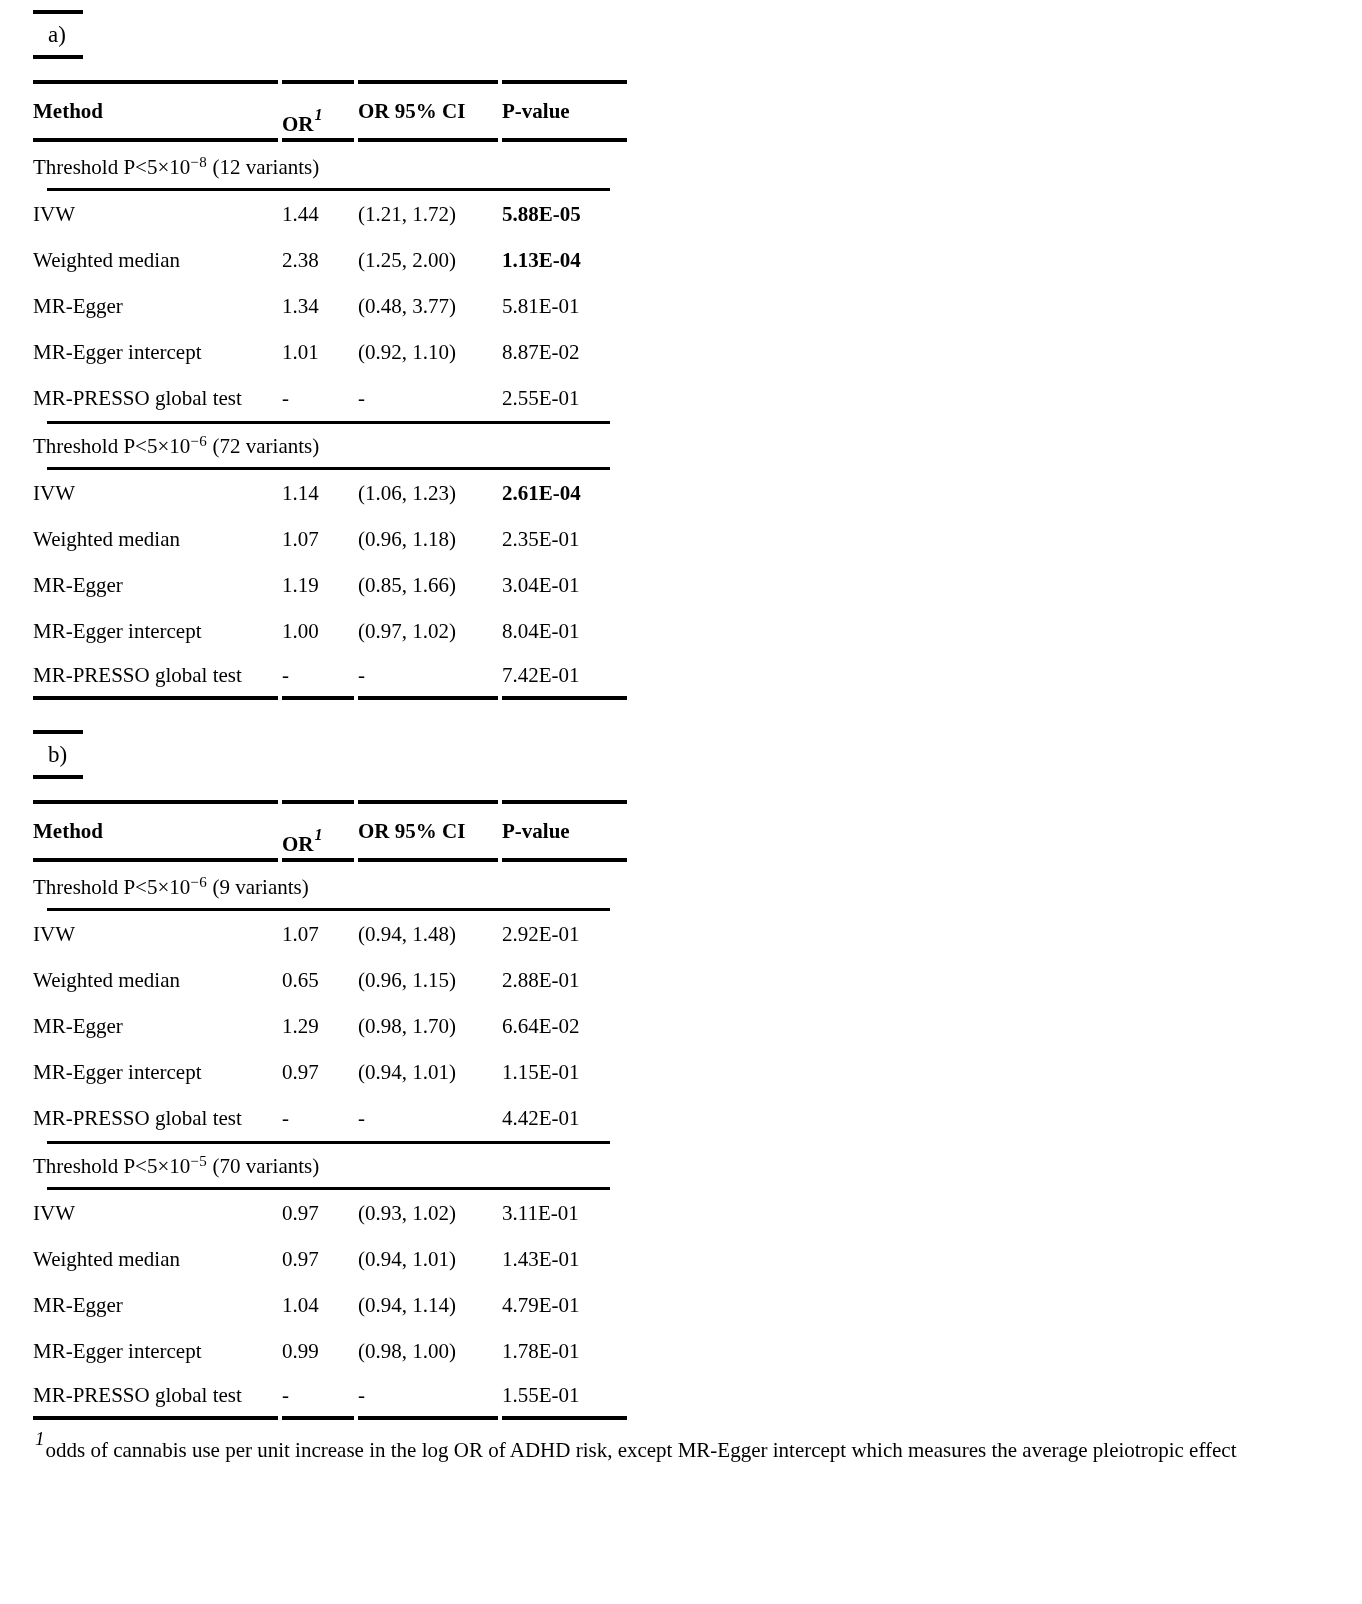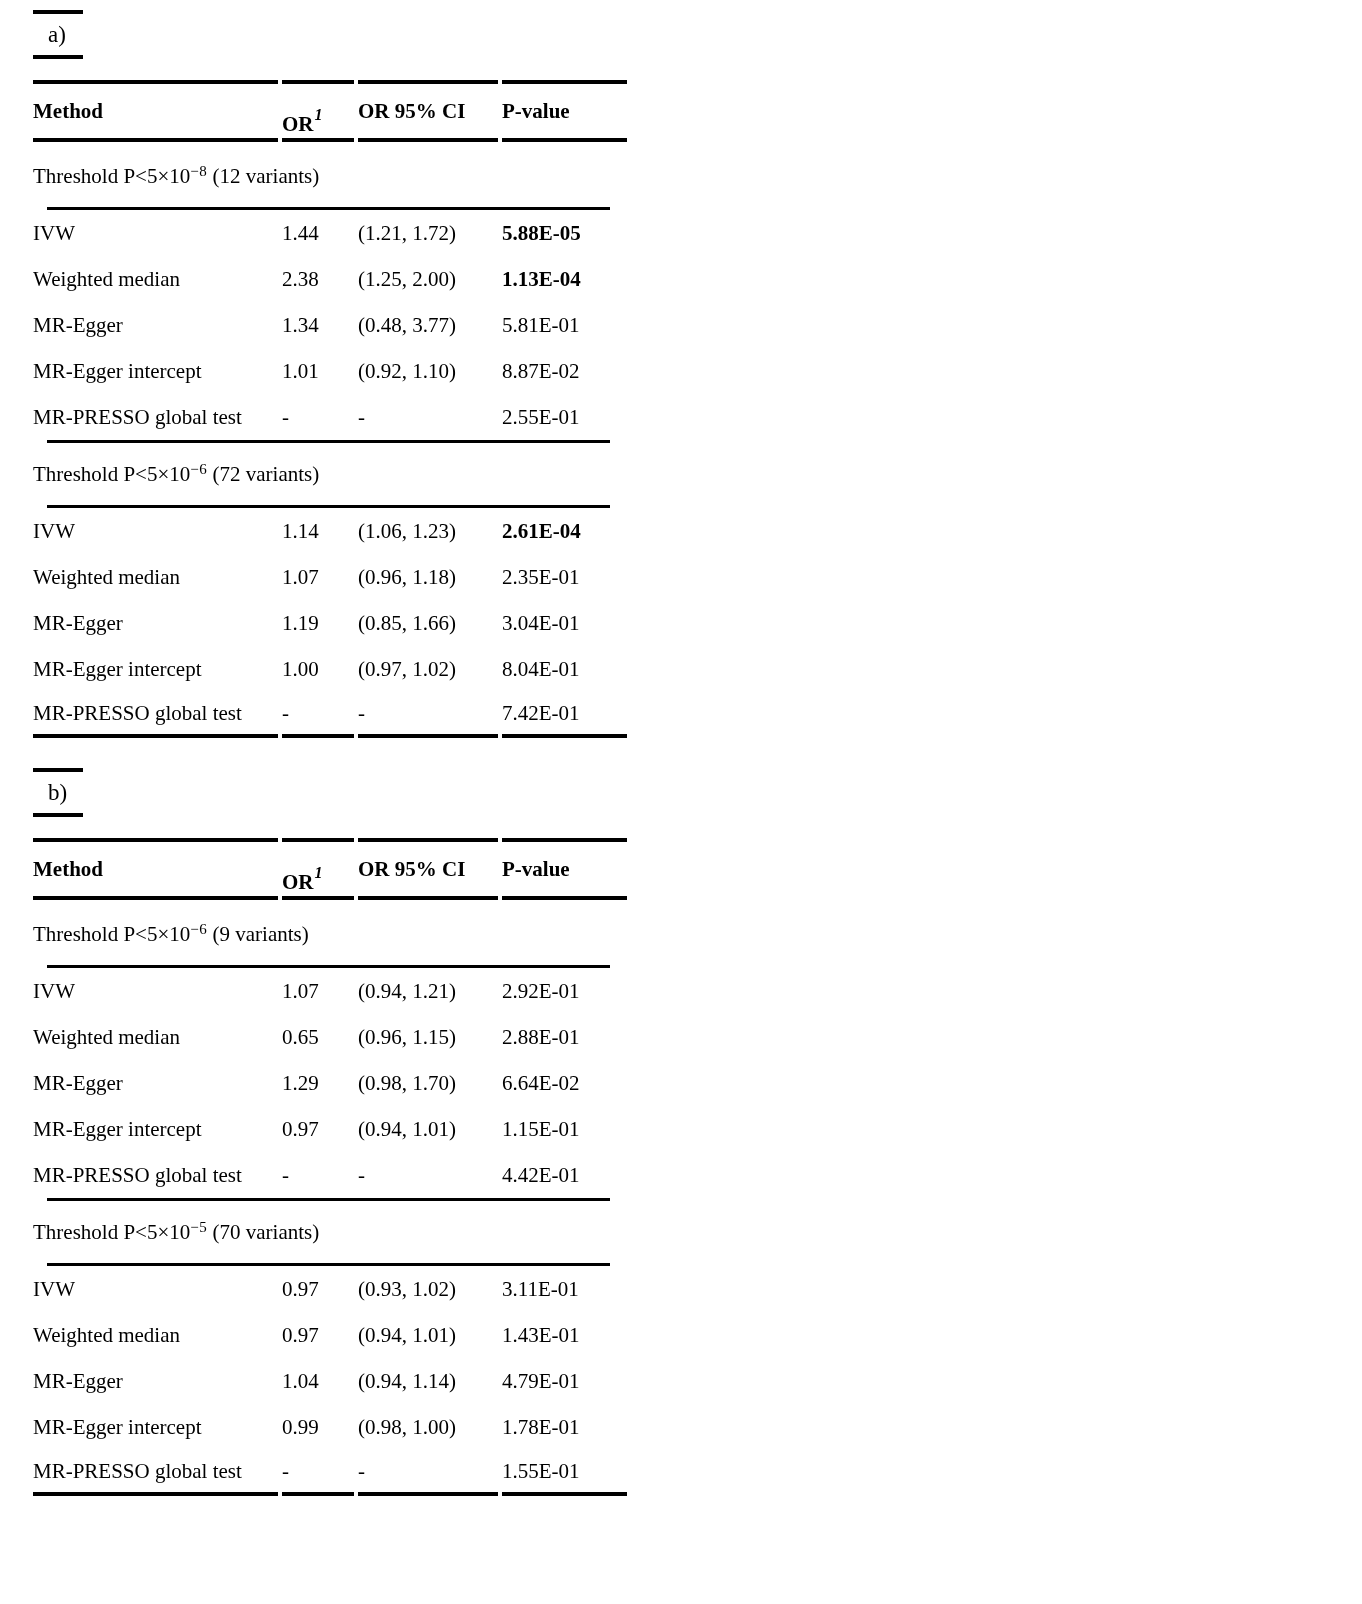--- a/index.html
+++ b/index.html
@@ -50,21 +50,21 @@
   .or-head-wrap { display: inline-block; transform: translateY(10px); }
   .or-sup {
     font-style: italic;
     font-weight: bold;
     font-size: 16px;
     vertical-align: 11px;
     margin-left: 1px;
   }
 
   .section-row td {
-    height: 68px;
+    height: 49px;
     position: relative;
   }
   .section-row td::after {
     content: "";
     position: absolute;
     bottom: 0; left: 14px; right: 17px;
     height: 3px;
     background: #000;
   }
   .section-row.later td::before {
@@ -224,21 +224,21 @@
         <tr class="section-row first">
           <td colspan="4" class="c-method">
             <span>Threshold P&lt;5×10</span><sup class="exp">−6</sup><span> (9 variants)</span>
           </td>
         </tr>
       </tbody>
       <tbody>
           <tr class="data-row">
             <td class="c-method">IVW</td>
             <td class="c-or">1.07</td>
-            <td class="c-ci">(0.94, 1.21)</td>
+            <td class="c-ci">(0.94, 1.48)</td>
             <td class="c-p">2.92E-01</td>
           </tr>
           <tr class="data-row">
             <td class="c-method">Weighted median</td>
             <td class="c-or">0.65</td>
             <td class="c-ci">(0.96, 1.15)</td>
             <td class="c-p">2.88E-01</td>
           </tr>
           <tr class="data-row">
             <td class="c-method">MR-Egger</td>
@@ -295,15 +295,18 @@
             <td class="c-method">MR-PRESSO global test</td>
             <td class="c-or">-</td>
             <td class="c-ci">-</td>
             <td class="c-p">1.55E-01</td>
           </tr>
         </tbody>
     </table>
   </div>
 
   <div class="footnotes">
+    <div class="footnote">
+      <sup class="fn-marker">1</sup><span class="fn-text">odds of cannabis use per unit increase in the log OR of ADHD risk, except MR-Egger intercept which measures the average pleiotropic effect</span>
+    </div>
   </div>
 
 </div>
 
 </body></html>

